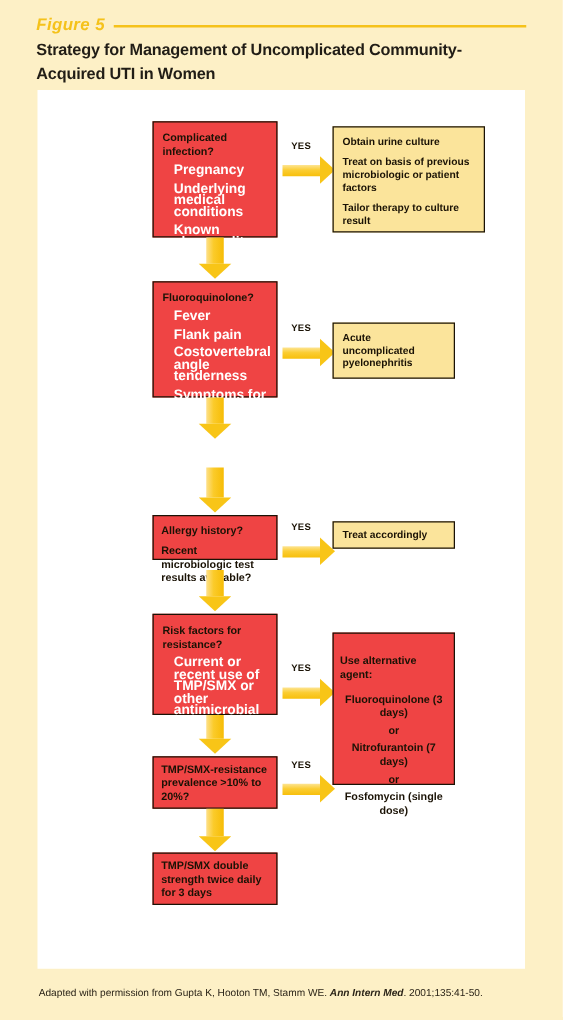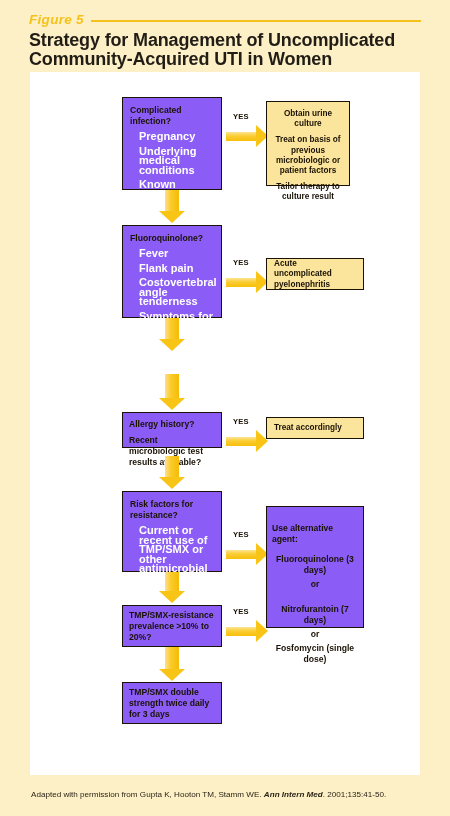--- a/index.html
+++ b/index.html
@@ -45,21 +45,21 @@
     height: 2.5px;
     background: #f5c21b;
     margin-left: 7px;
     margin-top: 4px;
   }
   .fig-title {
     position: absolute;
     left: 29px;
     top: 31px;
     width: 392px;
-    font-size: 18px;
+    font-size: 13px;
     font-weight: bold;
     color: #211d16;
     line-height: 18.5px;
     letter-spacing: -0.15px;
   }
 
   
   #chart-panel {
     position: absolute;
     left: 30px;
@@ -73,21 +73,21 @@
   .node {
     position: absolute;
     box-sizing: border-box;
     border: 1.2px solid #1a1205;
     font-size: 8.2px;
     line-height: 10.2px;
     color: #1a1205;
     font-weight: bold;
   }
   .node.gold {
-    background: #8b5cf6;
+    background: #ef4444;
   }
   .node.cream {
     background: #fbe49b;
   }
   .node .inner {
     padding: 7px 7px 6px 7px;
   }
   .node .head {
     font-weight: bold;
     color: #1a1205;
@@ -199,21 +199,21 @@
         <div class="sub">Old age</div>
       </div>
     </div>
 
     <div class="edge-label" style="left:203px; top:40px;">YES</div>
     <div class="arrow-right" style="left:196px; top:53px; width:42px;">
       <div class="shaft"></div>
       <div class="head"></div>
     </div>
 
-    <div class="node cream" style="left:236px; top:29px; width:84px; height:85px;text-align:center;">
+    <div class="node cream" style="left:236px; top:29px; width:122px; height:85px;">
       <div class="inner">
         <div>Obtain urine culture</div>
         <div class="line">Treat on basis of previous microbiologic or patient factors</div>
         <div class="line">Tailor therapy to culture result</div>
       </div>
     </div>
 
     <div class="edge-label" style="left:136px; top:121px;">NO</div>
     <div class="arrow-down" style="left:129px; top:118px;">
       <div class="shaft" style="height:21px;"></div>
@@ -229,21 +229,21 @@
         <div class="sub">Symptoms for &gt;7 days</div>
       </div>
     </div>
 
     <div class="edge-label" style="left:203px; top:186px;">YES</div>
     <div class="arrow-right" style="left:196px; top:199px; width:42px;">
       <div class="shaft"></div>
       <div class="head"></div>
     </div>
 
-    <div class="node cream vcenter" style="left:236px; top:186px; width:98px; height:32px;">
+    <div class="node cream vcenter" style="left:236px; top:186px; width:98px; height:45px;">
       <div class="inner">
         <div>Acute uncomplicated pyelonephritis</div>
       </div>
     </div>
 
     <div class="edge-label" style="left:136px; top:249px;">NO</div>
     <div class="arrow-down" style="left:129px; top:246px;">
       <div class="shaft" style="height:21px;"></div>
       <div class="head"></div>
     </div>
@@ -291,21 +291,21 @@
     <div class="arrow-right" style="left:196px; top:471px; width:42px;">
       <div class="shaft"></div>
       <div class="head"></div>
     </div>
 
     <div class="node gold centered" style="left:236px; top:434px; width:98px; height:122px;">
       <div class="inner" style="padding:16px 5px 5px 5px;">
         <div class="head" style="text-align:left;">Use alternative agent:</div>
         <div class="head" style="margin-top:9px;">Fluoroquinolone (3 days)</div>
         <div class="head" style="margin-top:3px;">or</div>
-        <div class="head" style="margin-top:14px;">Nitrofurantoin (7 days)</div>
+        <div class="head" style="margin-top:3px;">Nitrofurantoin (7 days)</div>
         <div class="head" style="margin-top:3px;">or</div>
         <div class="head" style="margin-top:3px;">Fosfomycin (single dose)</div>
       </div>
     </div>
 
     <div class="edge-label" style="left:136px; top:503px;">NO</div>
     <div class="arrow-down" style="left:129px; top:500px;">
       <div class="shaft" style="height:19px;"></div>
       <div class="head"></div>
     </div>

